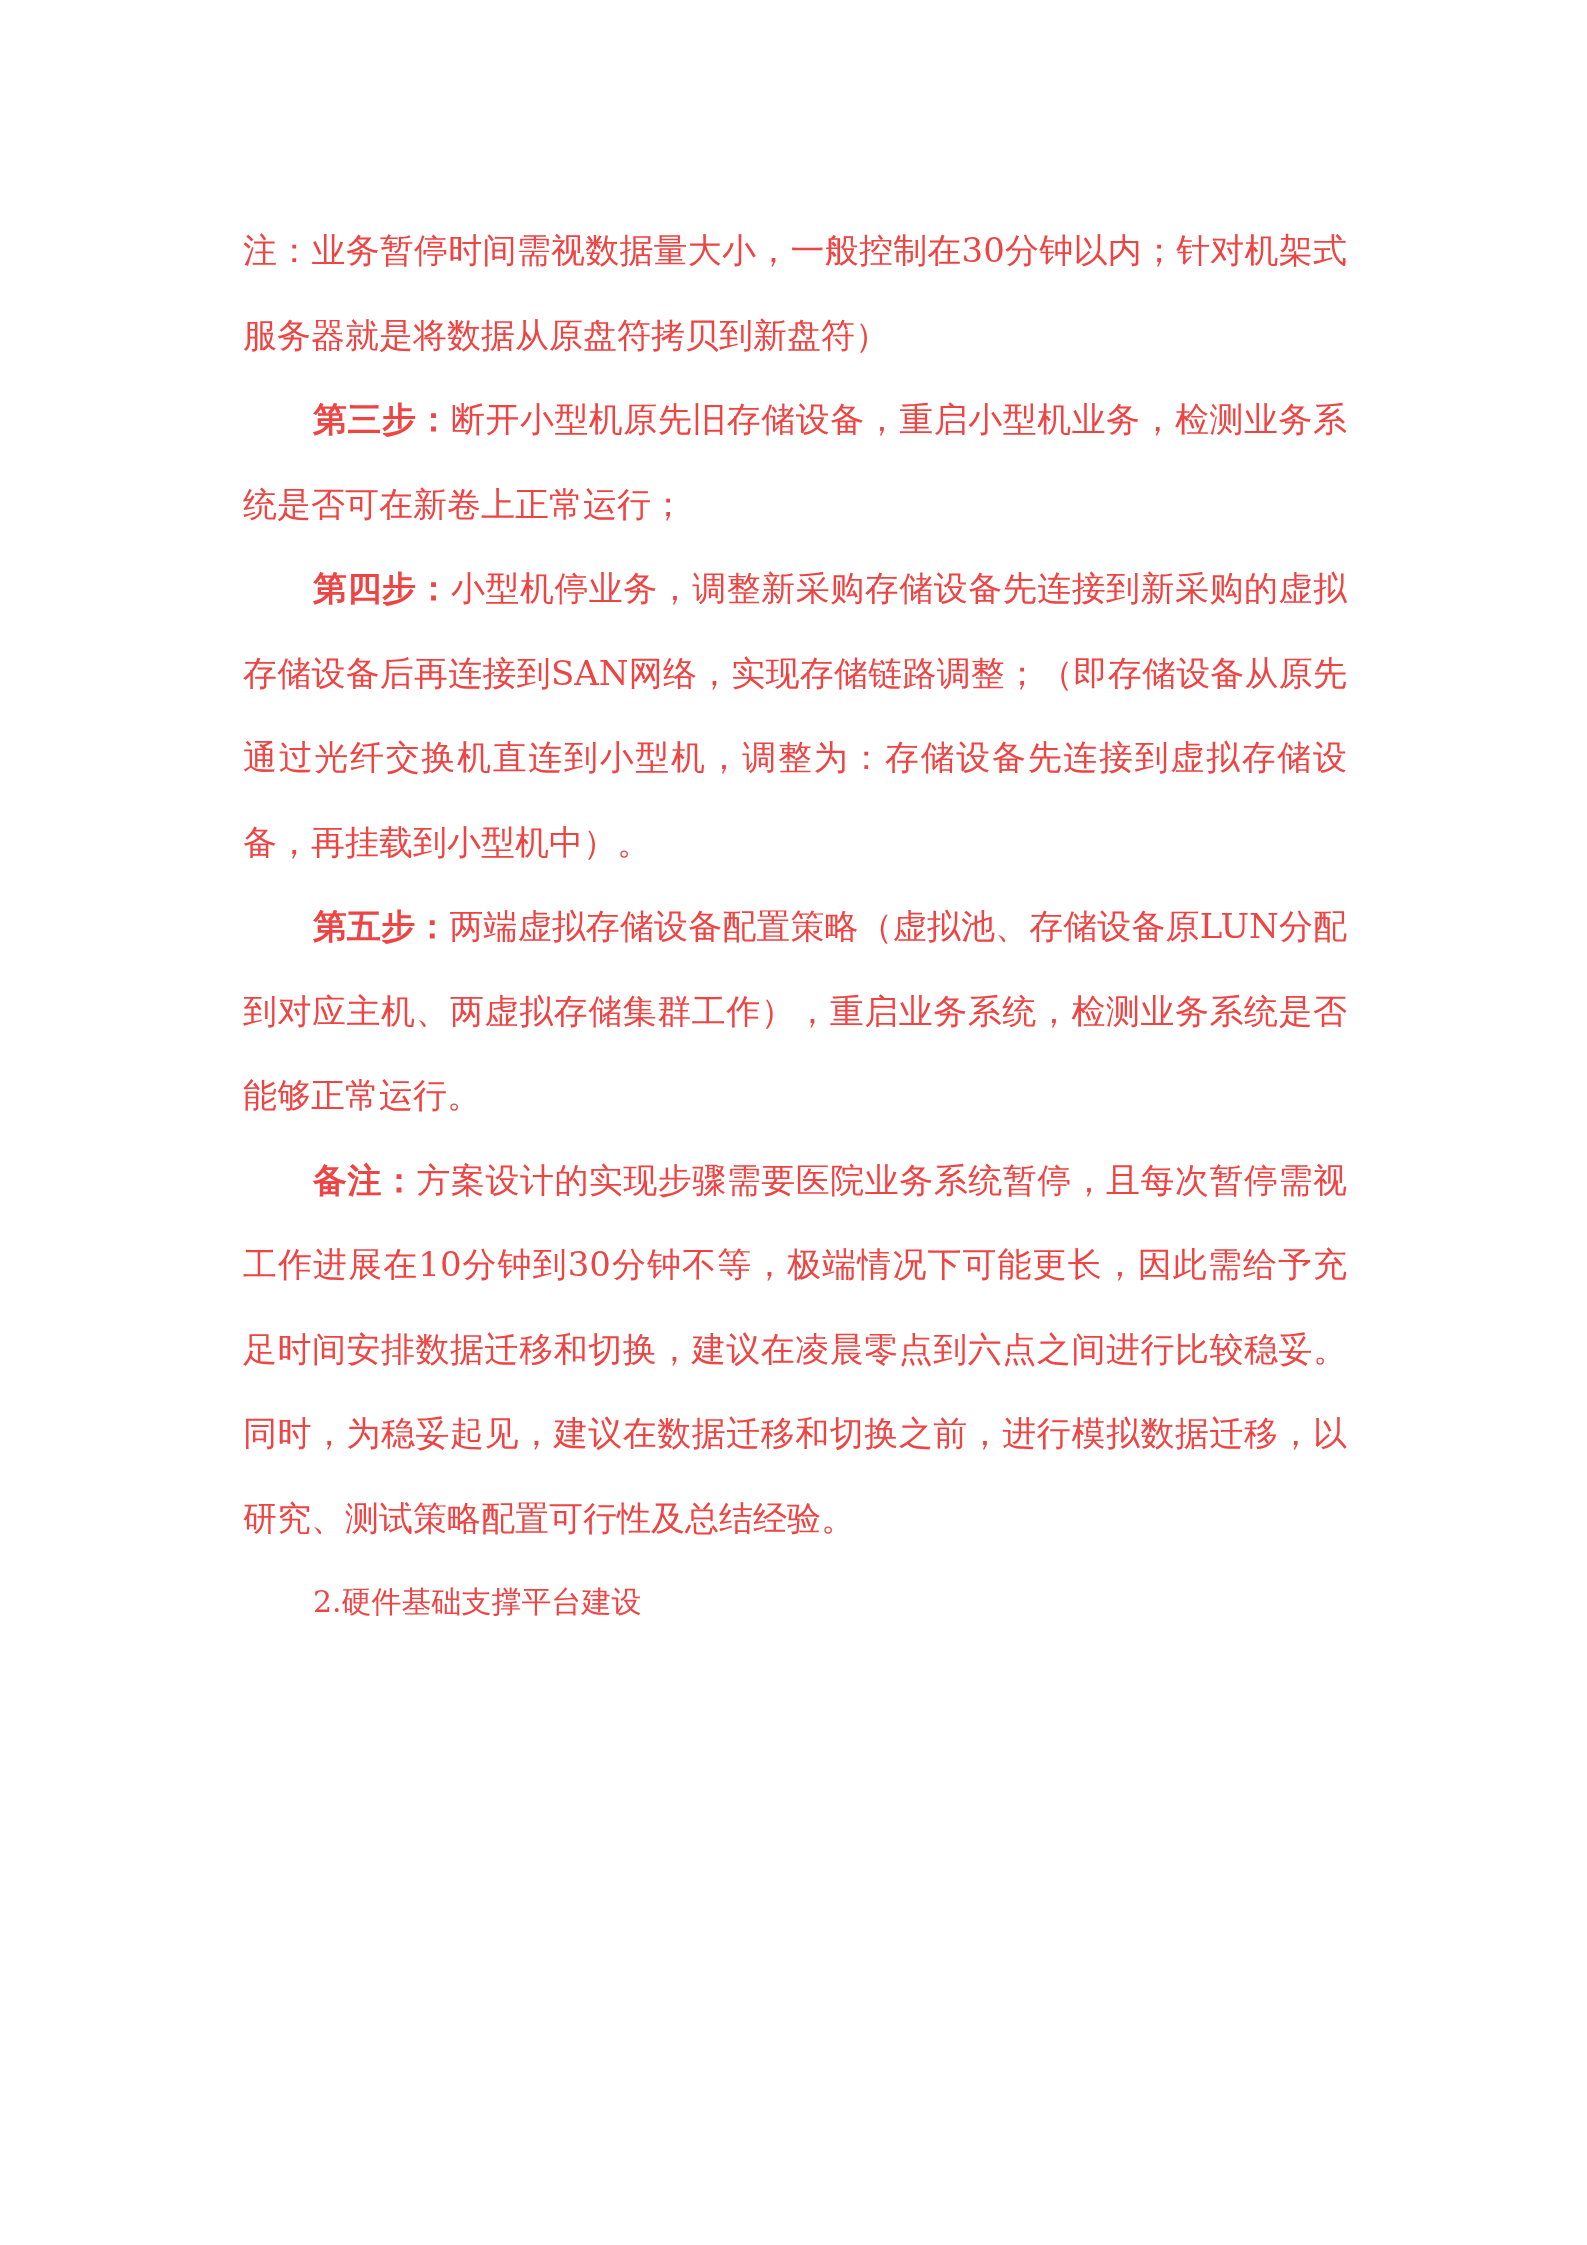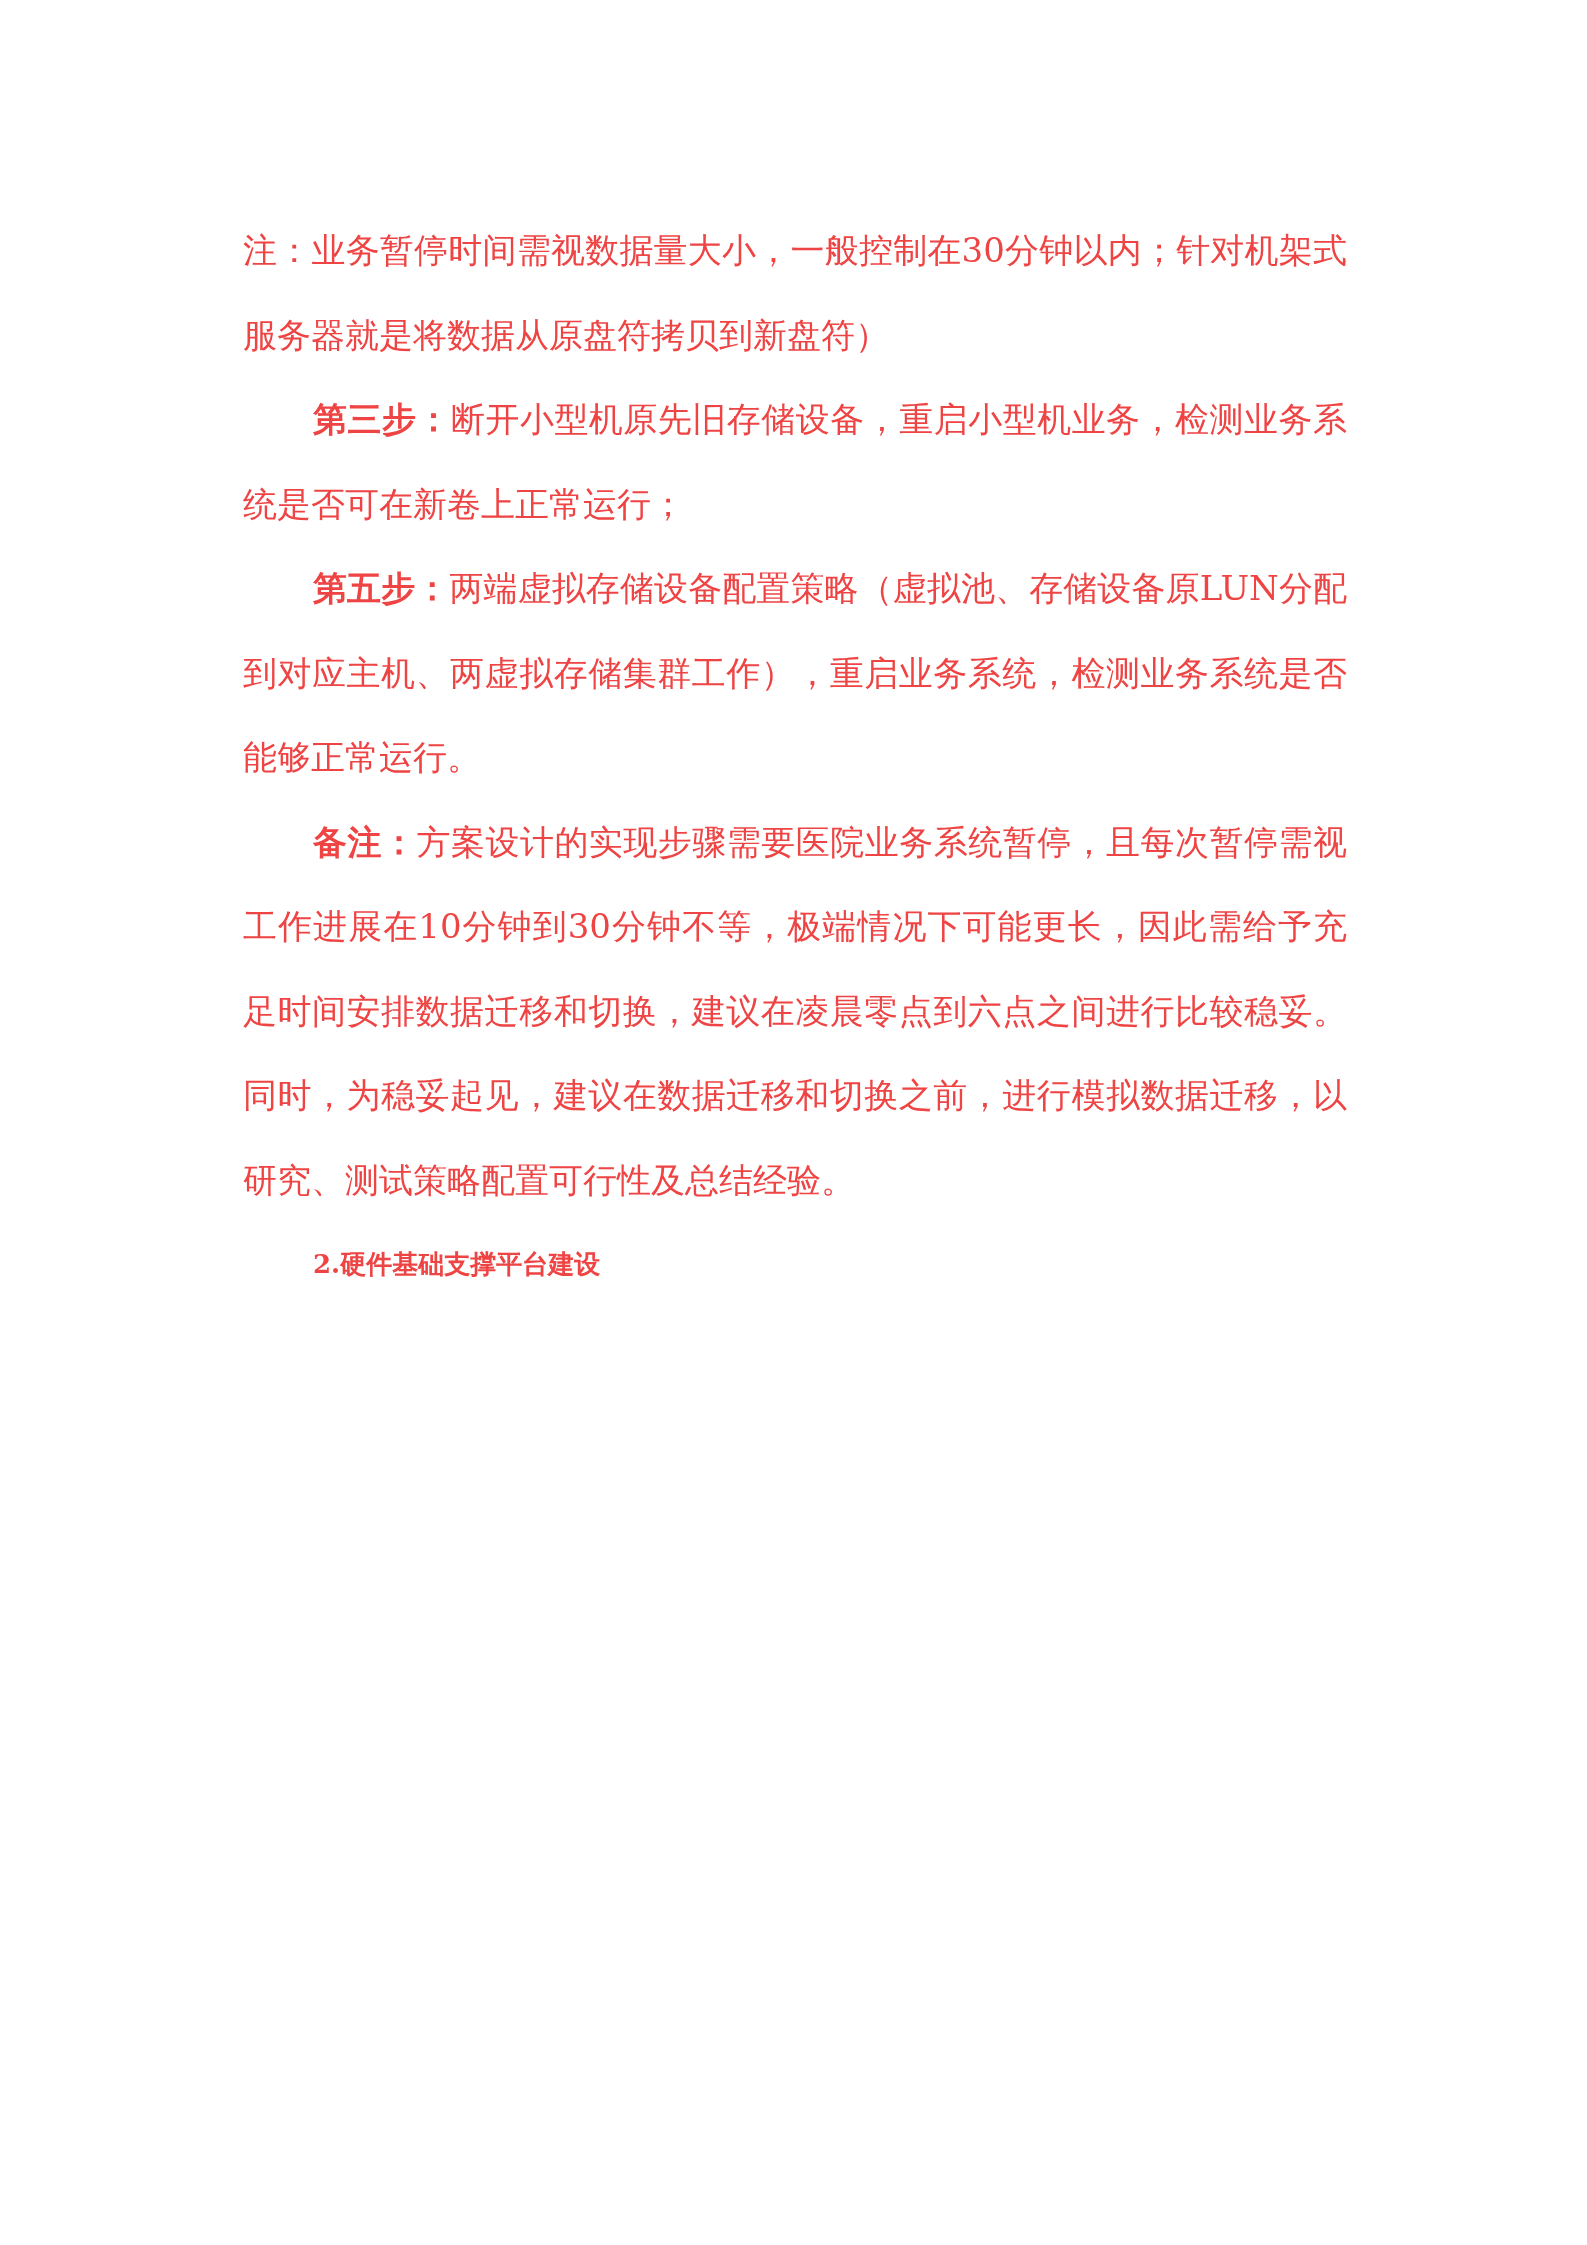--- a/index.html
+++ b/index.html
@@ -31,37 +31,40 @@
     }
     .indent {
       text-indent: 70px;
     }
     .bold {
       font-weight: bold;
     }
     .heading {
       margin: 0;
       text-indent: 70px;
-      font-weight: bold;
-      font-size: 26px;
+      font-weight: normal;
+      font-size: 30px;
     }
   </style>
 </head>
 <body>
 
 <div class="page">
 
   <p class="para">
     <span>注：业务暂停时间需视数据量大小，一般控制在30分钟以内；针对机架式服务器就是将数据从原盘符拷贝到新盘符）</span>
   </p>
 
   <p class="para indent">
     <span class="bold">第三步：</span><span>断开小型机原先旧存储设备，重启小型机业务，检测业务系统是否可在新卷上正常运行；</span>
   </p>
 
+  <p class="para indent">
+    <span class="bold">第四步：</span><span>小型机停业务，调整新采购存储设备先连接到新采购的虚拟存储设备后再连接到SAN网络，实现存储链路调整；（即存储设备从原先通过光纤交换机直连到小型机，调整为：存储设备先连接到虚拟存储设备，再挂载到小型机中）。</span>
+  </p>
 
   <p class="para indent">
     <span class="bold">第五步：</span><span>两端虚拟存储设备配置策略（虚拟池、存储设备原LUN分配到对应主机、两虚拟存储集群工作），重启业务系统，检测业务系统是否能够正常运行。</span>
   </p>
 
 
   <p class="para indent">
     <span class="bold">备注：</span><span>方案设计的实现步骤需要医院业务系统暂停，且每次暂停需视工作进展在10分钟到30分钟不等，极端情况下可能更长，因此需给予充足时间安排数据迁移和切换，建议在凌晨零点到六点之间进行比较稳妥。同时，为稳妥起见，建议在数据迁移和切换之前，进行模拟数据迁移，以研究、测试策略配置可行性及总结经验。</span>
   </p>
 

